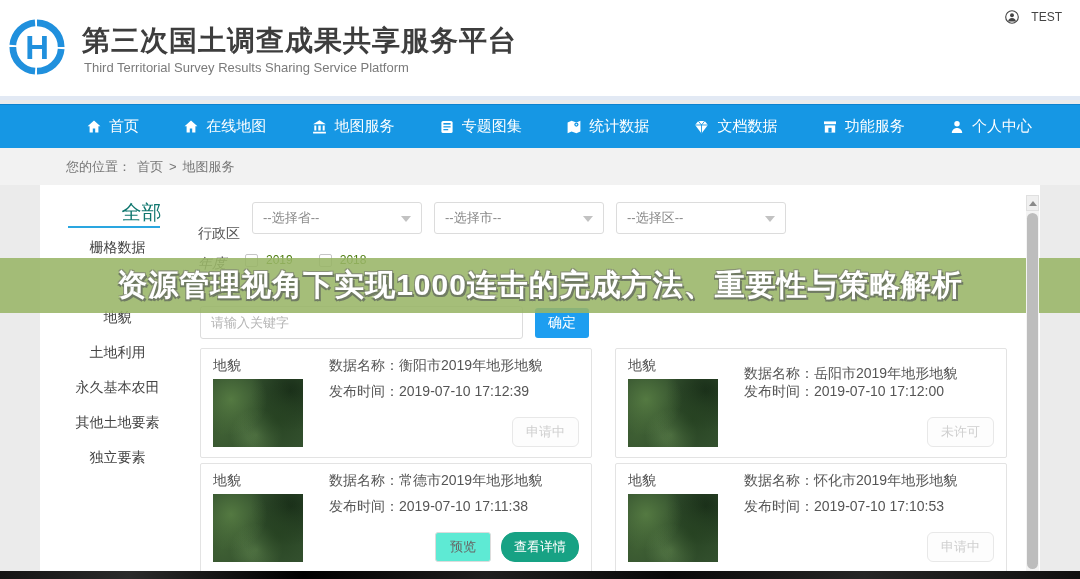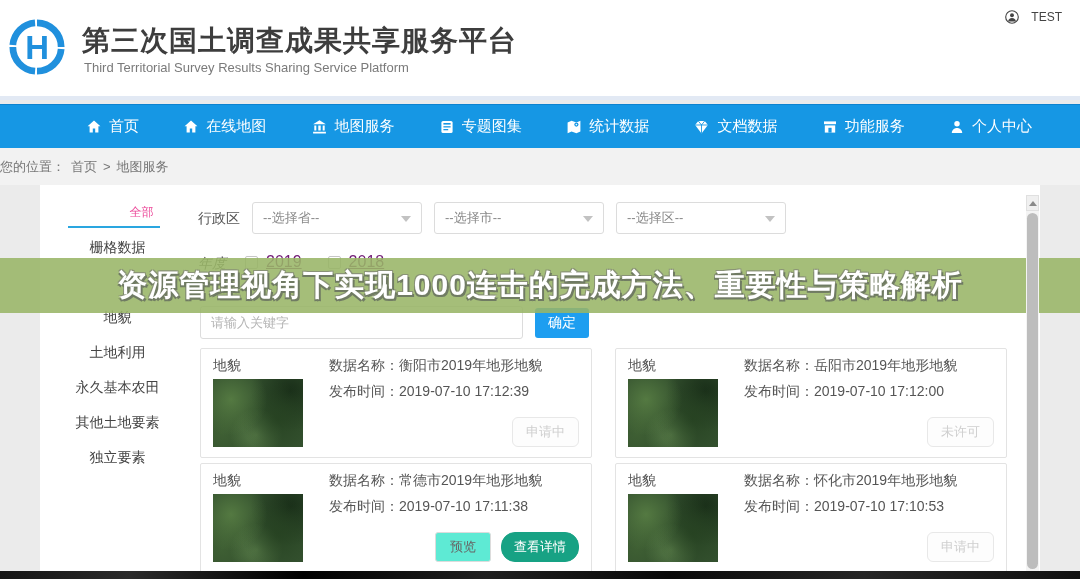--- a/index.html
+++ b/index.html
@@ -12,39 +12,39 @@
   .title-zh { position:absolute; left:82px; top:22px; font-size:28px; font-weight:600; color:#3d3d3d; letter-spacing:1px; }
   .title-en { position:absolute; left:84px; top:60px; font-size:13px; color:#7a7a7a; }
   .user-chip { position:absolute; right:18px; top:10px; display:flex; align-items:center; gap:12px; font-size:12px; color:#444; cursor:pointer; }
 
   
   .nav { position:absolute; top:104px; left:0; width:1080px; height:44px; background:#1697e4; border-top:1px solid #0f83cf; display:flex; align-items:center; justify-content:space-between; padding:0 48px 0 86px; }
   .nav-item { display:flex; align-items:center; gap:7px; color:#ffffff; font-size:15px; cursor:pointer; white-space:nowrap; }
   .nav-item svg { display:block; }
 
   
-  .breadcrumb { position:absolute; top:148px; left:0; width:1080px; height:37px; background:#f2f2f2; display:flex; align-items:center; font-size:13px; color:#777; gap:6px; }
+  .breadcrumb { position:absolute; top:148px; left:0; width:1080px; height:37px; background:#f2f2f2; display:flex; align-items:center; padding-left:66px; font-size:13px; color:#777; gap:6px; }
   .breadcrumb .bc-home { cursor:pointer; }
 
   
   .panel { position:absolute; top:185px; left:40px; width:1000px; height:394px; background:#ffffff; }
 
   
   .sidebar { position:absolute; top:10px; left:0; width:155px; }
   .side-item { height:35px; line-height:35px; text-align:center; font-size:14px; color:#444; cursor:pointer; position:relative; }
-  .side-item.active { color:#ec4899; font-size:12px;padding-left:48px; }
+  .side-item.active { color:#0f766e; font-size:20px;padding-left:48px; }
   .side-item.active::after { content:""; position:absolute; left:28px; bottom:2px; width:92px; height:2px; background:#2aa6e0; }
 
   
   .flt-label { position:absolute; font-size:14px; color:#555; }
   .select { position:absolute; width:170px; height:32px; border:1px solid #dcdcdc; border-radius:3px; background:#fff; display:flex; align-items:center; padding:0 10px; font-size:13px; color:#888; cursor:pointer; }
   .select .chev { position:absolute; right:10px; top:13px; width:0; height:0; border-left:5px solid transparent; border-right:5px solid transparent; border-top:6px solid #c2c2c2; }
   .checkbox-row { position:absolute; display:flex; align-items:center; gap:8px; }
   .cbx { width:13px; height:13px; border:1px solid #c6c6c6; border-radius:2px; background:#fff; cursor:pointer; }
-  .cbx-label { font-size:16px; color:#701a75; margin-right:18px;text-decoration:underline; }
+  .cbx-label { font-size:12px; color:#4d7c0f; margin-right:18px; }
   .kw-input { position:absolute; width:323px; height:33px; border:1px solid #dcdcdc; border-radius:3px; padding:0 10px; font-size:13px; color:#333; outline:none; font-family:inherit; }
   .kw-input::placeholder { color:#b5b5b5; }
   .btn-confirm { position:absolute; width:54px; height:30px; background:#1e9ef0; color:#fff; border:none; border-radius:3px; font-size:14px; cursor:pointer; font-family:inherit; }
 
   
   .card { position:absolute; width:392px; height:110px; background:#fff; border:1px solid #e3e3e3; border-radius:2px; }
   .card-cat { position:absolute; left:12px; top:8px; font-size:14px; color:#555; }
   .thumb { position:absolute; left:12px; top:30px; width:90px; height:68px; background-color:#33502e;
     background-image:
       radial-gradient(circle at 20% 30%, rgba(95,135,72,.75), transparent 42%),
@@ -176,21 +176,21 @@
       <div class="side-item active">全部</div>
       <div class="side-item">栅格数据</div>
       <div class="side-item"></div>
       <div class="side-item">地貌</div>
       <div class="side-item">土地利用</div>
       <div class="side-item">永久基本农田</div>
       <div class="side-item">其他土地要素</div>
       <div class="side-item">独立要素</div>
     </div>
 
-    <div class="flt-label" style="left:158px; top:25px;">行政区</div>
+    <div class="flt-label" style="left:158px; top:40px;">行政区</div>
     <div class="select" style="left:212px; top:17px;">
       <span>--选择省--</span>
       <span class="chev"></span>
     </div>
     <div class="select" style="left:394px; top:17px;">
       <span>--选择市--</span>
       <span class="chev"></span>
     </div>
     <div class="select" style="left:576px; top:17px;">
       <span>--选择区--</span>
@@ -214,21 +214,21 @@
       <div class="card-line" style="top:8px;"><span>数据名称：</span><span>衡阳市2019年地形地貌</span></div>
       <div class="card-line" style="top:34px;"><span>发布时间：</span><span>2019-07-10 17:12:39</span></div>
       <div class="card-btns">
           <button class="btn-disabled">申请中</button>
         </div>
     </div>
 
     <div class="card" style="left:575px; top:163px;">
       <div class="card-cat">地貌</div>
       <div class="thumb"></div>
-      <div class="card-line" style="top:8px;"><span>数据名称：</span><span>岳阳市2019年地形地貌</span></div>
+      <div class="card-line" style="top:16px;"><span>数据名称：</span><span>岳阳市2019年地形地貌</span></div>
       <div class="card-line" style="top:34px;"><span>发布时间：</span><span>2019-07-10 17:12:00</span></div>
       <div class="card-btns">
           <button class="btn-disabled">未许可</button>
         </div>
     </div>
 
     <div class="card" style="left:160px; top:278px;">
       <div class="card-cat">地貌</div>
       <div class="thumb"></div>
       <div class="card-line" style="top:8px;"><span>数据名称：</span><span>常德市2019年地形地貌</span></div>

